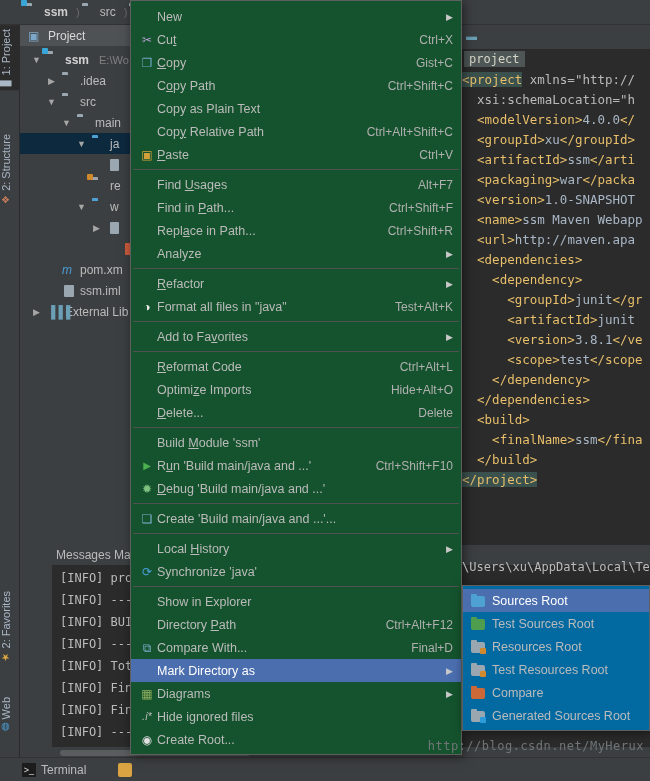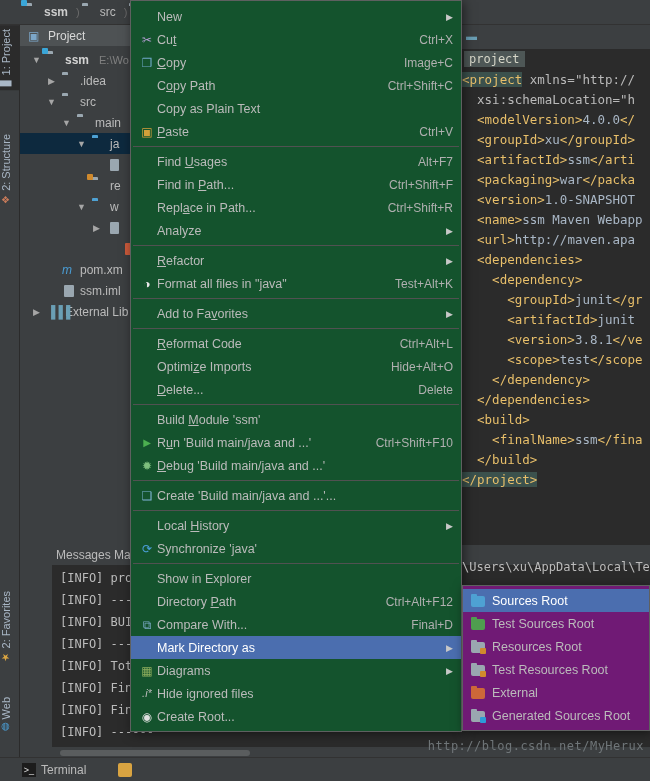--- a/index.html
+++ b/index.html
@@ -125,21 +125,21 @@
   .mi-ic { width:20px; flex:0 0 20px; display:flex; align-items:center; justify-content:center; font-size:11px;}
   .mi-lbl { flex:1 1 auto; white-space:nowrap; }
   .mi-key { color:#b0b0b0; font-size:12px; margin-left:14px; white-space:nowrap;}
   .mi-arrow { margin-left:10px; font-size:9px; color:#c8c8c8; }
   .sep { height:1px; background:#515151; margin:3px 2px; }
   u { text-decoration: underline; }
 
   
   .submenu {
     position:absolute; left:462px; top:585px; width:188px;
-    background:#701a75; border:1px solid #5e6060;
+    background:#0369a1; border:1px solid #5e6060;
     box-shadow:2px 2px 10px rgba(0,0,0,.5);
     padding:3px 0; z-index:60;
   }
   .smi { height:23px; display:flex; align-items:center; padding-left:8px; gap:7px;
          font-size:12.5px; color:#bbbbbb;}
   .smi.sel { background:#4b6eaf; color:#ffffff; }
 
   
   .watermark {
     position:absolute; right:6px; bottom:28px;
@@ -338,30 +338,35 @@
           <span class="g scissors">✂</span>
         </span>
         <span class="mi-lbl">Cu<u>t</u></span>
         <span class="mi-key">Ctrl+X</span>
       </div>
       <div class="mi">
         <span class="mi-ic">
           <span class="g copyic">❐</span>
         </span>
         <span class="mi-lbl"><u>C</u>opy</span>
-        <span class="mi-key">Image+C</span>
+        <span class="mi-key">Gist+C</span>
       </div>
       <div class="mi">
         <span class="mi-ic"></span>
         <span class="mi-lbl">C<u>o</u>py Path</span>
         <span class="mi-key">Ctrl+Shift+C</span>
       </div>
       <div class="mi">
         <span class="mi-ic"></span>
         <span class="mi-lbl">Copy as Plain Text</span>
+      </div>
+      <div class="mi">
+        <span class="mi-ic"></span>
+        <span class="mi-lbl">Cop<u>y</u> Relative Path</span>
+        <span class="mi-key">Ctrl+Alt+Shift+C</span>
       </div>
       <div class="mi">
         <span class="mi-ic">
           <span class="g pasteic">▣</span>
         </span>
         <span class="mi-lbl"><u>P</u>aste</span>
         <span class="mi-key">Ctrl+V</span>
       </div>
       <div class="sep"></div>
       <div class="mi">
@@ -511,21 +516,21 @@
       <div class="smi">
         <span class="ico"><span class="folder gray" style="display:inline-block"><span class="badge orange"></span></span></span>
         <span>Resources Root</span>
       </div>
       <div class="smi">
         <span class="ico"><span class="folder gray" style="display:inline-block"><span class="badge orange"></span></span></span>
         <span>Test Resources Root</span>
       </div>
       <div class="smi">
         <span class="ico"><span class="folder orange" style="display:inline-block"></span></span>
-        <span>External</span>
+        <span>Compare</span>
       </div>
       <div class="smi">
         <span class="ico"><span class="folder gray" style="display:inline-block"><span class="badge src"></span></span></span>
         <span>Generated Sources Root</span>
       </div>
     </div>
 
   <div class="watermark">http://blog.csdn.net/MyHerux</div>
 
 <div style="position: absolute; left: 462px; top: 560px; font-family: &quot;DejaVu Sans Mono&quot;, monospace; font-size: 12px; color: rgb(187, 187, 187); white-space: nowrap; z-index: 55;">\Users\xu\AppData\Local\Te</div>

